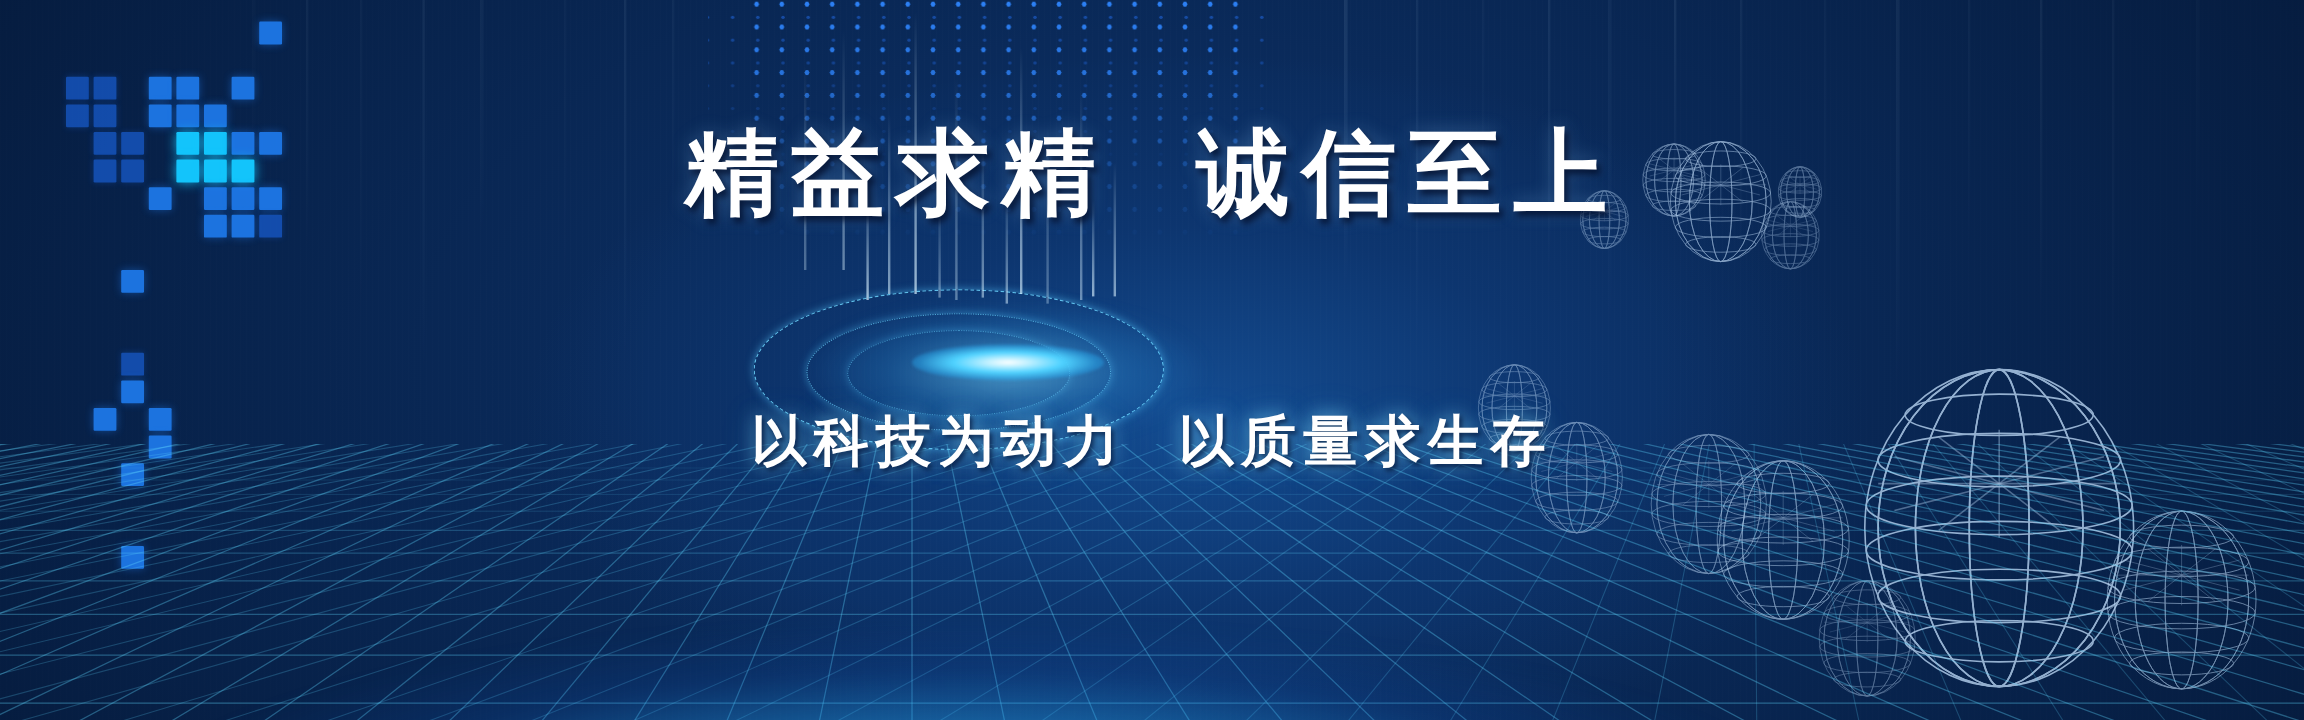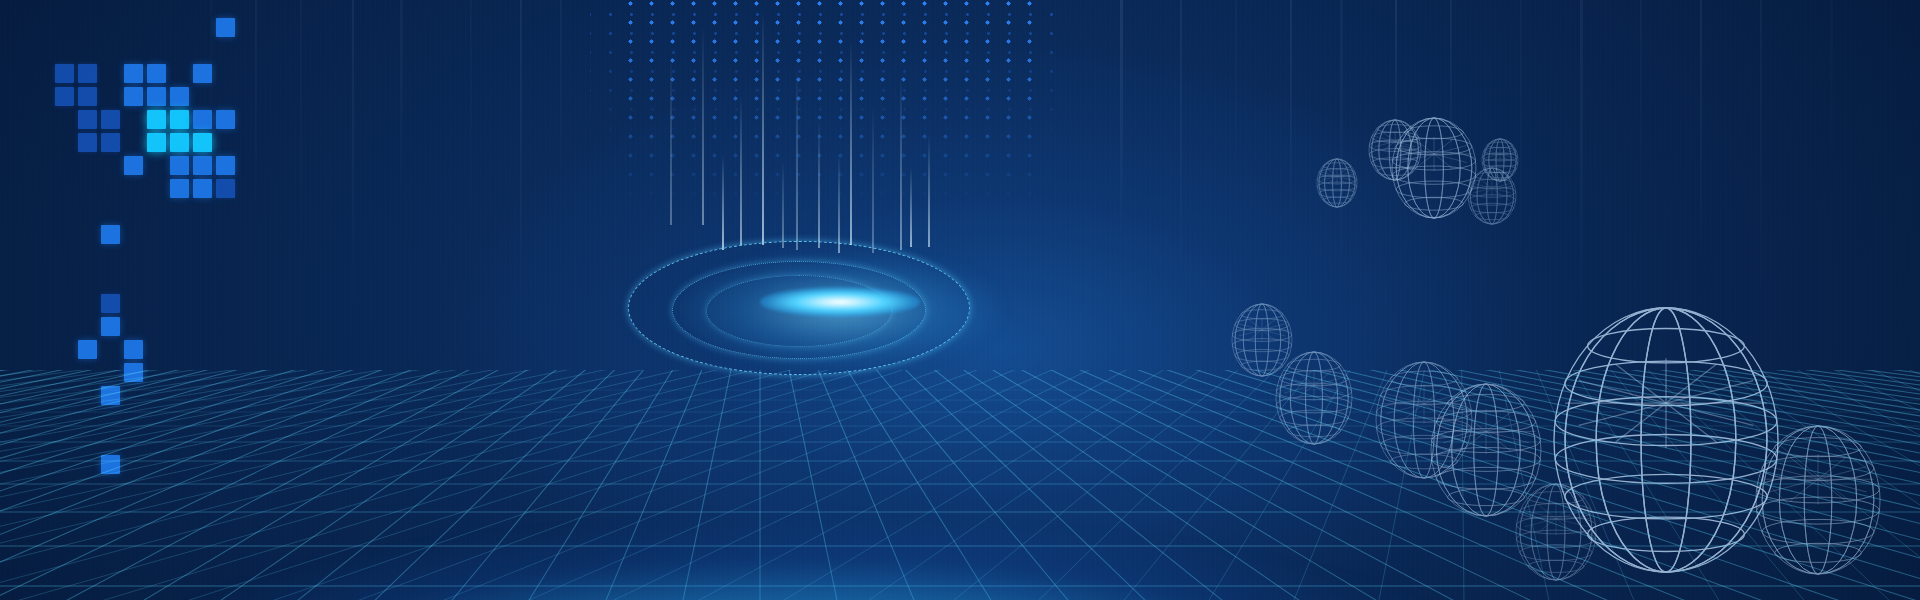--- a/index.html
+++ b/index.html
@@ -705,14 +705,16 @@
         <line x1="0" y1="72" x2="1920" y2="72" stroke="#5fd8ff" stroke-width="1.05" opacity="0.22"></line>
         <line x1="0" y1="91" x2="1920" y2="91" stroke="#5fd8ff" stroke-width="1.05" opacity="0.25"></line>
         <line x1="0" y1="114" x2="1920" y2="114" stroke="#5fd8ff" stroke-width="1.05" opacity="0.28"></line>
         <line x1="0" y1="142" x2="1920" y2="142" stroke="#5fd8ff" stroke-width="1.05" opacity="0.31"></line>
         <line x1="0" y1="176" x2="1920" y2="176" stroke="#5fd8ff" stroke-width="1.05" opacity="0.33999999999999997"></line>
         <line x1="0" y1="216" x2="1920" y2="216" stroke="#5fd8ff" stroke-width="1.05" opacity="0.37"></line>
       </svg>
     <div class="floor-glow"></div>
   </div>
 
+  <div class="headline">精益求精  诚信至上</div>
+  <div class="subtitle">以科技为动力  以质量求生存</div>
 
 </div>
 
 </body></html>

